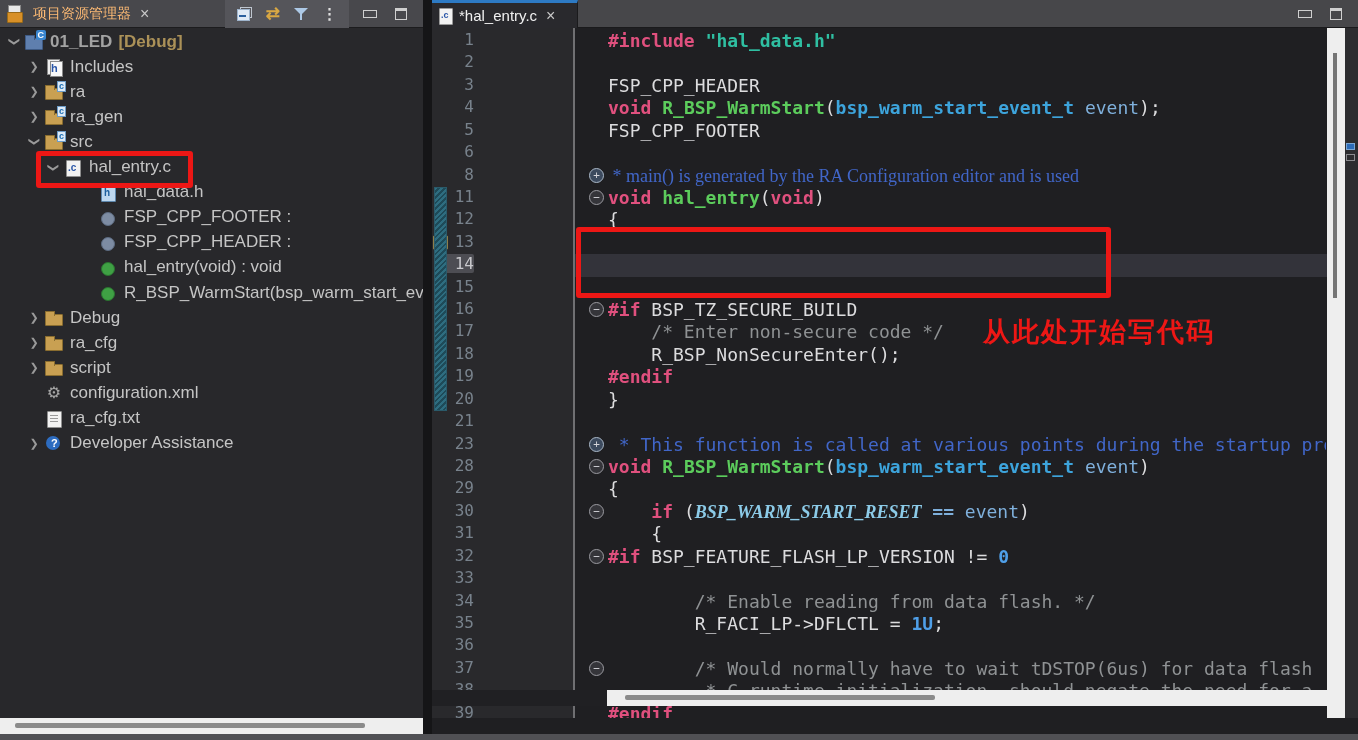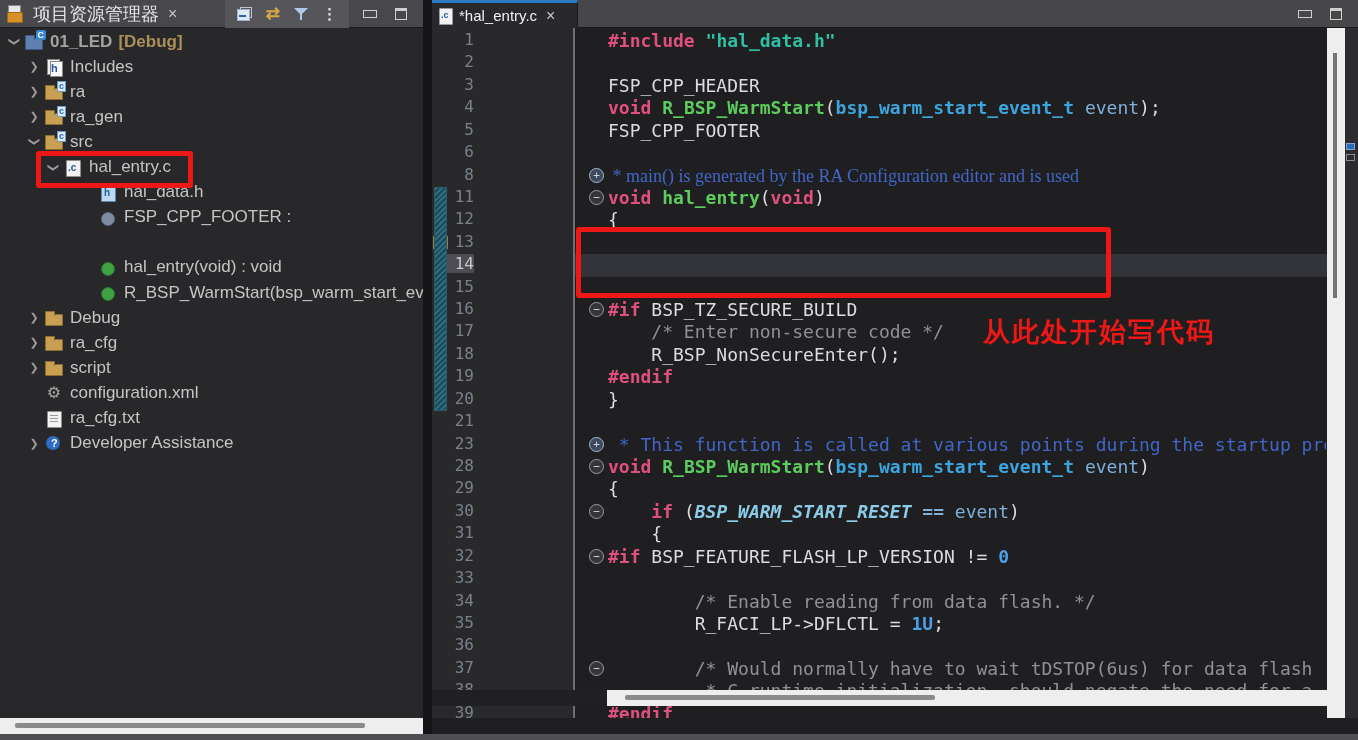--- a/index.html
+++ b/index.html
@@ -8,21 +8,21 @@
     position:relative; width:1358px; height:740px; overflow:hidden;
     background:#1f1f22; font-family:"Liberation Sans", sans-serif;
     -webkit-font-smoothing:antialiased;
   }
   
   .left-panel { position:absolute; left:0; top:0; width:423px; height:734px; background:#28282b; }
   .panel-titlebar {
     position:absolute; left:0; top:0; width:100%; height:28px; background:#48484c;
     display:flex; align-items:center; border-bottom:1px solid #1c1c1e;
   }
-  .panel-title { color:#e5e5e5; font-size:18px; margin-left:6px; white-space:nowrap; }
+  .panel-title { color:#fdba74; font-size:14px; margin-left:6px; white-space:nowrap; }
   .tab-close { color:#c9c9c9; font-size:16px; margin-left:9px; cursor:default; }
   .ptb-spacer { flex:1; }
   .view-toolbar { display:flex; align-items:center; gap:14px; background:#55555a; height:28px; padding:0 12px; }
   .win-ctrls { display:flex; align-items:center; gap:18px; padding:0 16px 0 14px; }
   .win-min { width:14px; height:8px; border:1px solid #cfcfcf; }
   .win-max { width:12px; height:12px; border:1px solid #cfcfcf; border-top:3px solid #cfcfcf; }
   
   .ic { display:inline-block; position:relative; }
   .ic-collapse { width:15px; height:14px; }
   .ic-collapse::before { content:""; position:absolute; right:0; top:0; width:10px; height:9px; border:1px solid #bfc6cf; }
@@ -108,21 +108,21 @@
   .tok-kw { color:var(--kw); font-weight:bold; }
   .tok-str { color:var(--str); font-weight:bold; }
   .tok-fn { color:var(--fn); font-weight:bold; }
   .tok-type { color:var(--type); font-weight:bold; }
   .tok-var { color:var(--var); }
   .tok-num { color:var(--num); font-weight:bold; }
   .tok-cmt { color:var(--cmt); }
   .tok-doc { color:var(--doc); }
   .tok-todo { color:var(--todo); font-weight:bold; }
   .tok-plain { color:var(--plain); }
-  .tok-itype { color:#8ccbe8; font-style:italic; font-weight:bold; }
+  .tok-itype { color:#8ccbe8; font-style:italic; font-weight:bold;font-family:Liberation Serif, serif; }
   .tok-op { color:var(--var); font-weight:bold; }
   
   .vscroll { position:absolute; left:895px; top:0; width:18px; height:690px; background:#eeeeee; }
   .vthumb { position:absolute; left:6px; top:25px; width:4px; height:245px; background:#757575; }
   .overview { position:absolute; left:913px; top:0; width:13px; height:690px; background:#2c2c2f; }
   .ov-mark-blue { position:absolute; left:1px; top:115px; width:9px; height:7px; background:#2d6cb8; border:1px solid #7aa6d4; }
   .ov-mark-gray { position:absolute; left:1px; top:126px; width:9px; height:7px; background:transparent; border:1px solid #8a8a8e; }
   .hscroll-editor { position:absolute; left:0; top:690px; width:926px; height:16px; background:#202023; }
   .hscroll-editor .htrack { position:absolute; left:175px; top:0; width:738px; height:16px; background:#eeeeee; }
   .hscroll-editor .hcorner { position:absolute; left:913px; top:0; width:13px; height:16px; background:#2c2c2f; }
@@ -209,20 +209,25 @@
           <span class="ticon icon-h-file">
             <span class="badge">h</span>
           </span>
           <span class="tlabel">hal_data.h</span>
         </div>
         <div class="tree-row" style="top: 176.7px; padding-left: 80px;">
           <span class="chev"></span>
           <span class="ticon icon-macro"></span>
           <span class="tlabel">FSP_CPP_FOOTER :</span>
         </div>
+        <div class="tree-row" style="top: 201.8px; padding-left: 80px;">
+          <span class="chev"></span>
+          <span class="ticon icon-macro"></span>
+          <span class="tlabel">FSP_CPP_HEADER :</span>
+        </div>
         <div class="tree-row" style="top: 226.9px; padding-left: 80px;">
           <span class="chev"></span>
           <span class="ticon icon-method"></span>
           <span class="tlabel">hal_entry(void) : void</span>
         </div>
         <div class="tree-row" style="top: 252px; padding-left: 80px;">
           <span class="chev"></span>
           <span class="ticon icon-method"></span>
           <span class="tlabel">R_BSP_WarmStart(bsp_warm_start_event_t)</span>
         </div>

